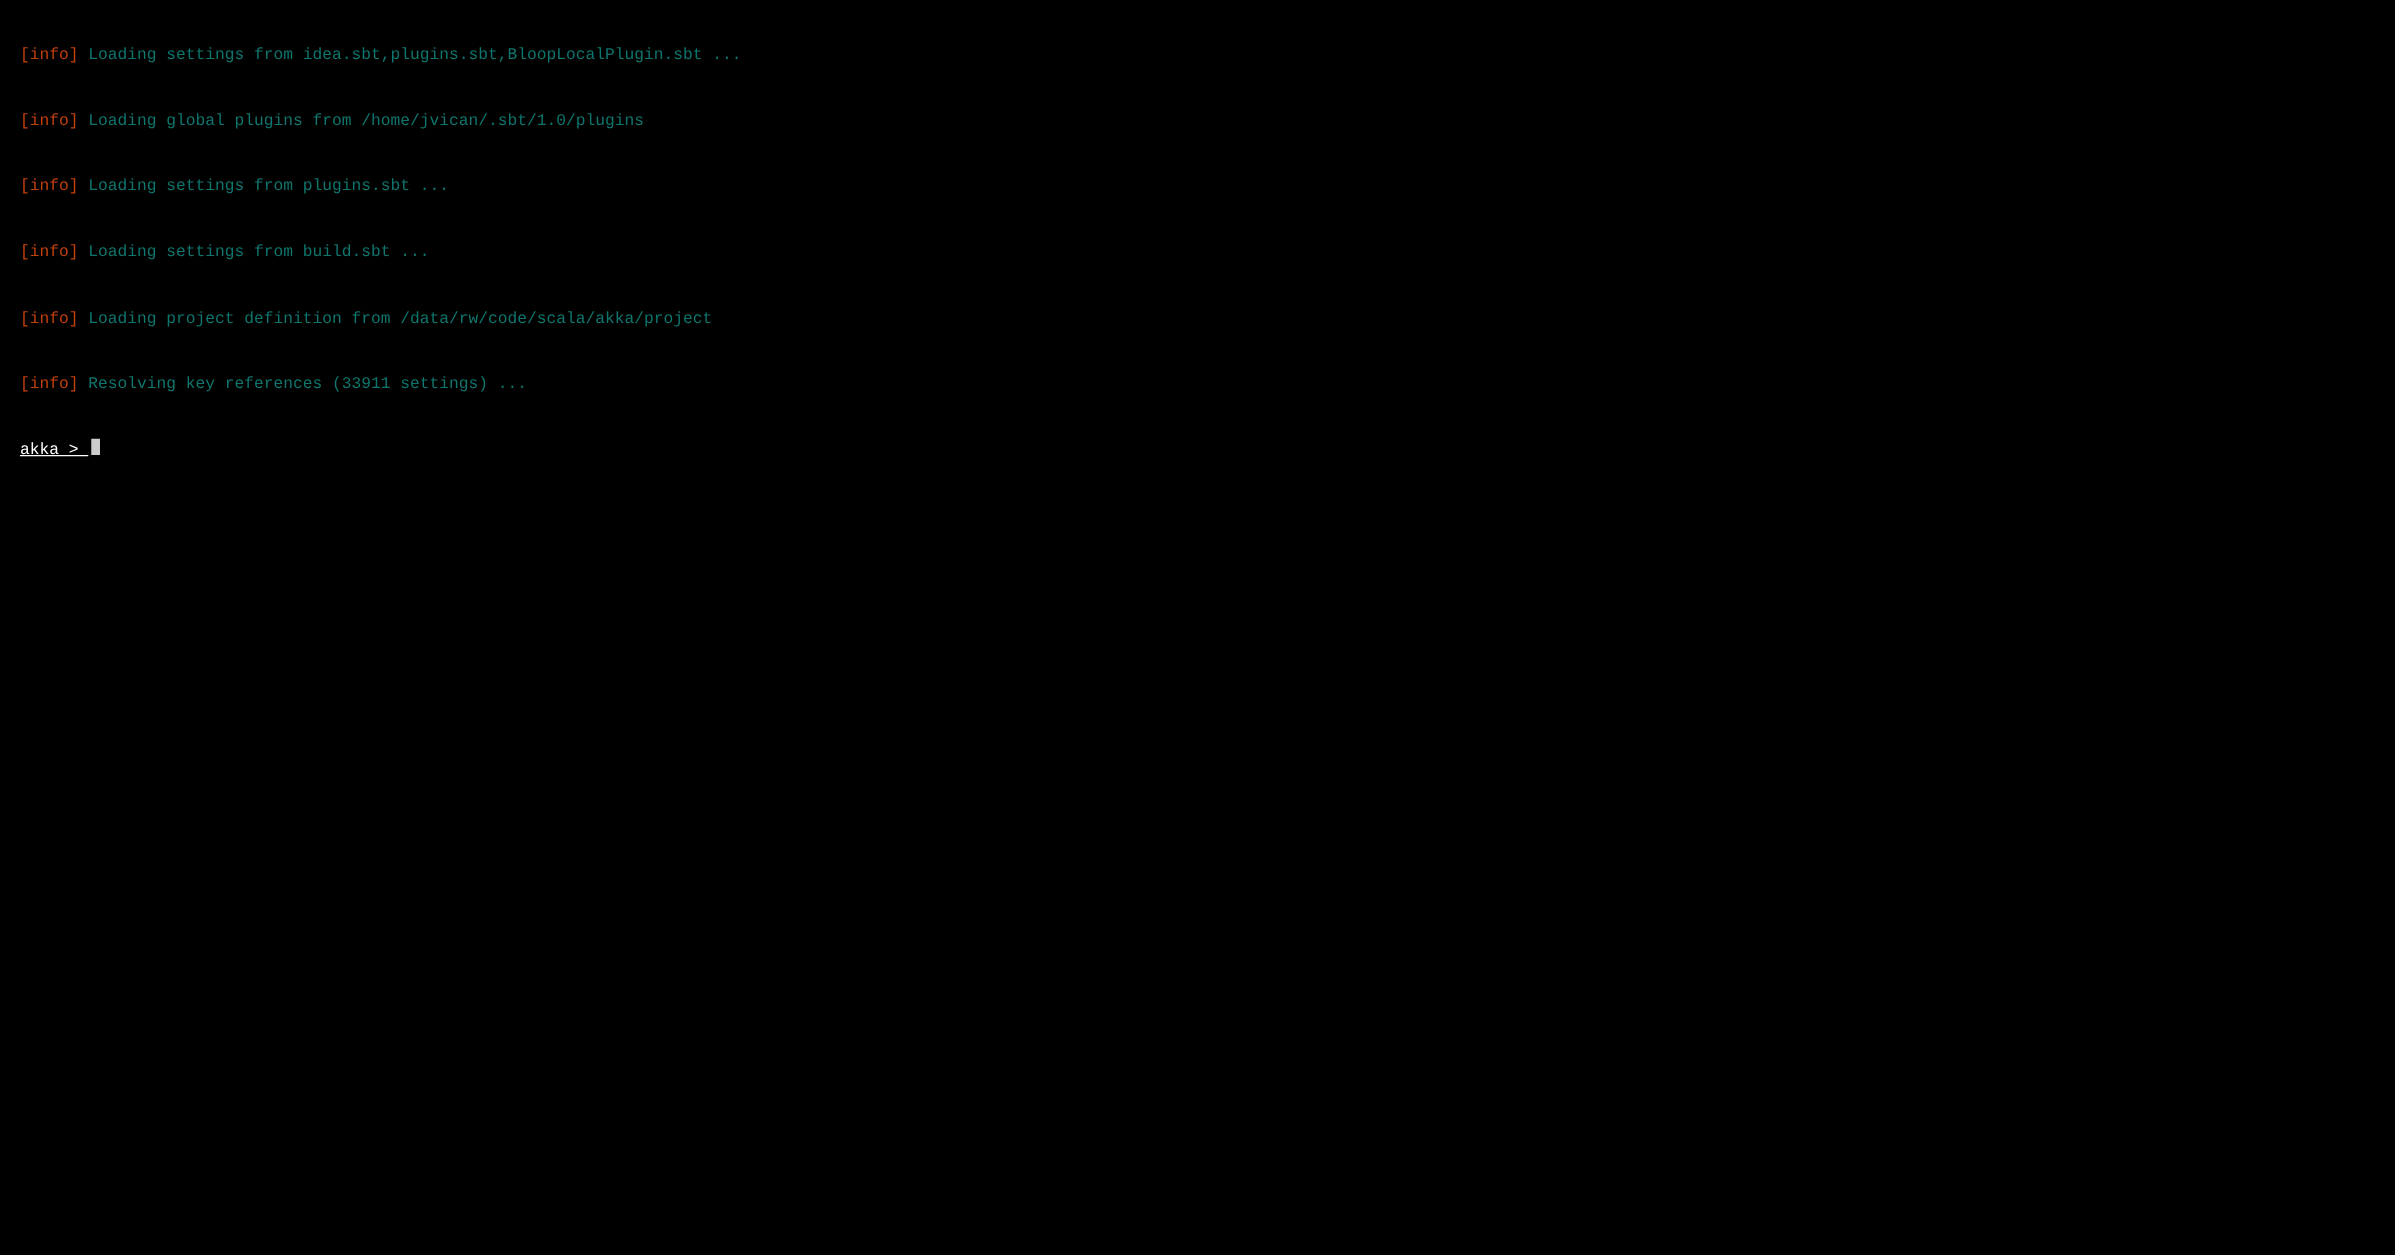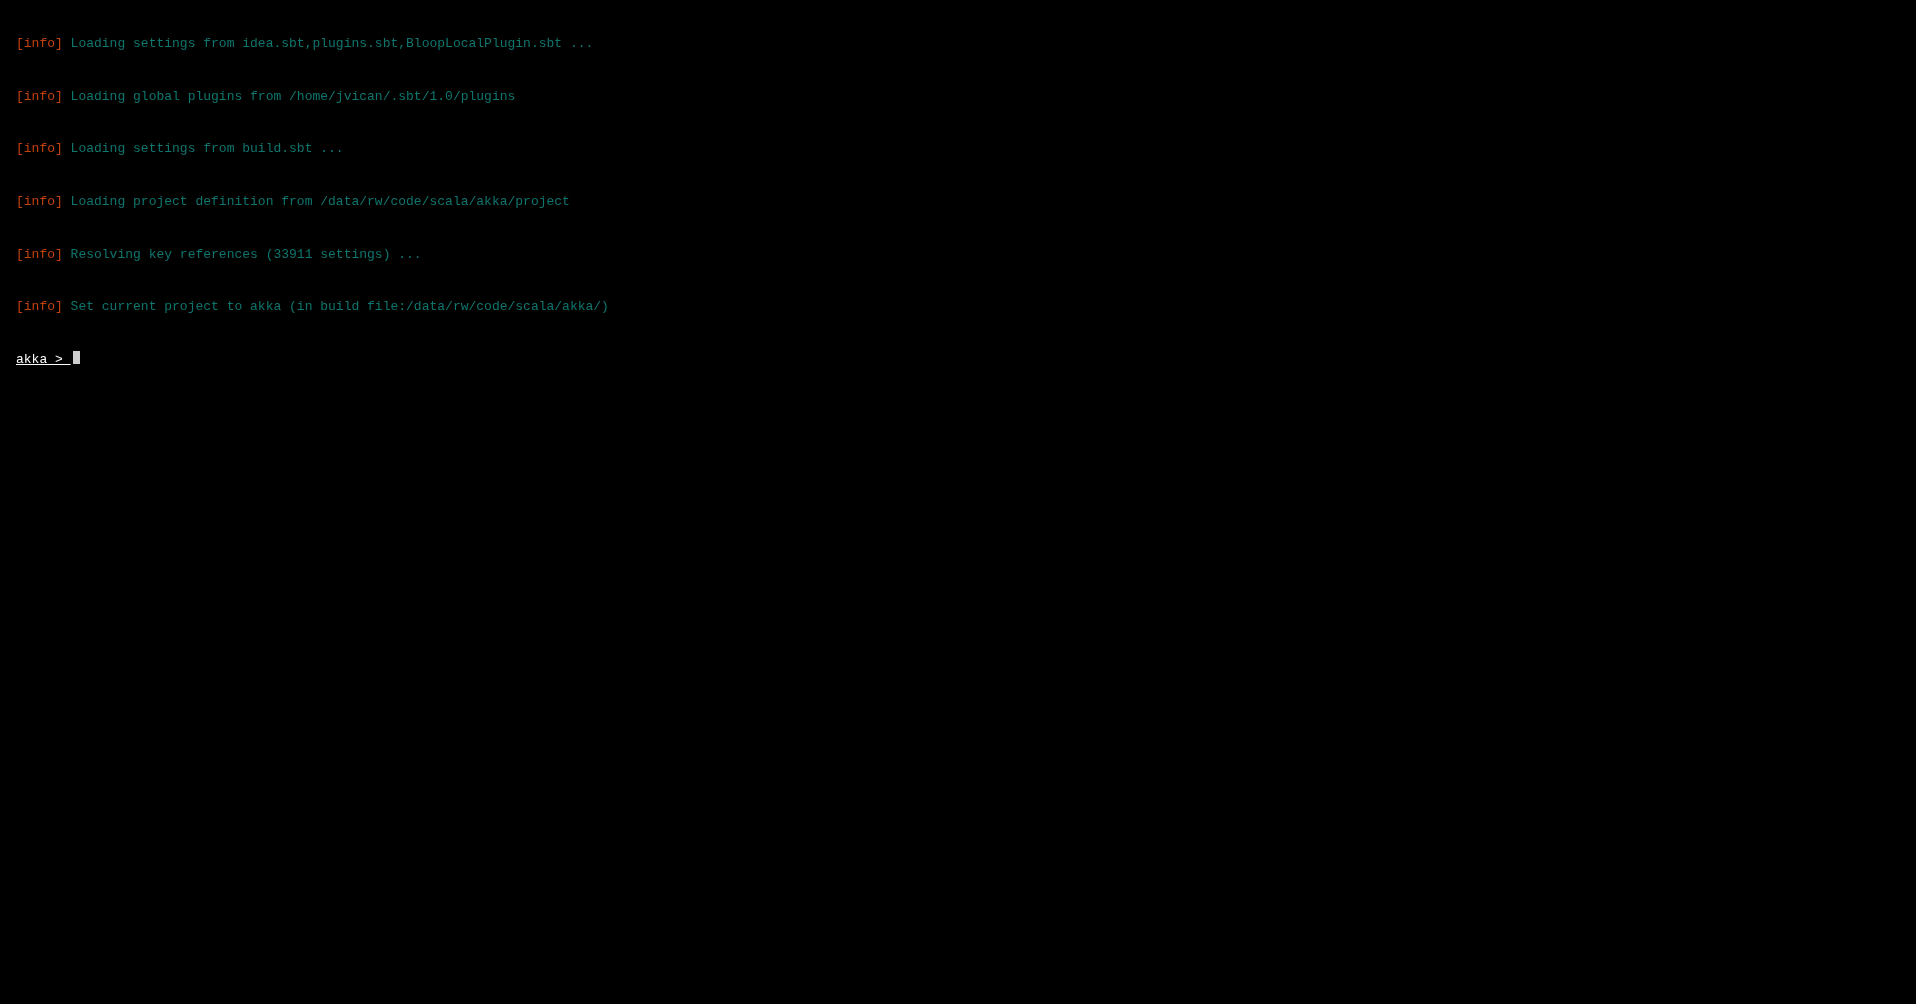--- a/index.html
+++ b/index.html
@@ -44,18 +44,18 @@
     .info-text {
       color: #0f766e;
     }
   </style>
 </head>
 <body>
 
 <div class="terminal">
   <div class="line"><span class="info-prefix">[info]</span><span class="info-text"> Loading settings from idea.sbt,plugins.sbt,BloopLocalPlugin.sbt ...</span></div>
   <div class="line"><span class="info-prefix">[info]</span><span class="info-text"> Loading global plugins from /home/jvican/.sbt/1.0/plugins</span></div>
+  <div class="line"><span class="info-prefix">[info]</span><span class="info-text"> Loading settings from plugins.sbt ...</span></div>
   <div class="line"><span class="info-prefix">[info]</span><span class="info-text"> Loading settings from build.sbt ...</span></div>
   <div class="line"><span class="info-prefix">[info]</span><span class="info-text"> Loading project definition from /data/rw/code/scala/akka/project</span></div>
   <div class="line"><span class="info-prefix">[info]</span><span class="info-text"> Resolving key references (33911 settings) ...</span></div>
-  <div class="line"><span class="info-prefix">[info]</span><span class="info-text"> Set current project to akka (in build file:/data/rw/code/scala/akka/)</span></div>
   <div class="prompt-line"><span>akka &gt; </span><span class="cursor"></span></div>
 </div>
 
 </body></html>

